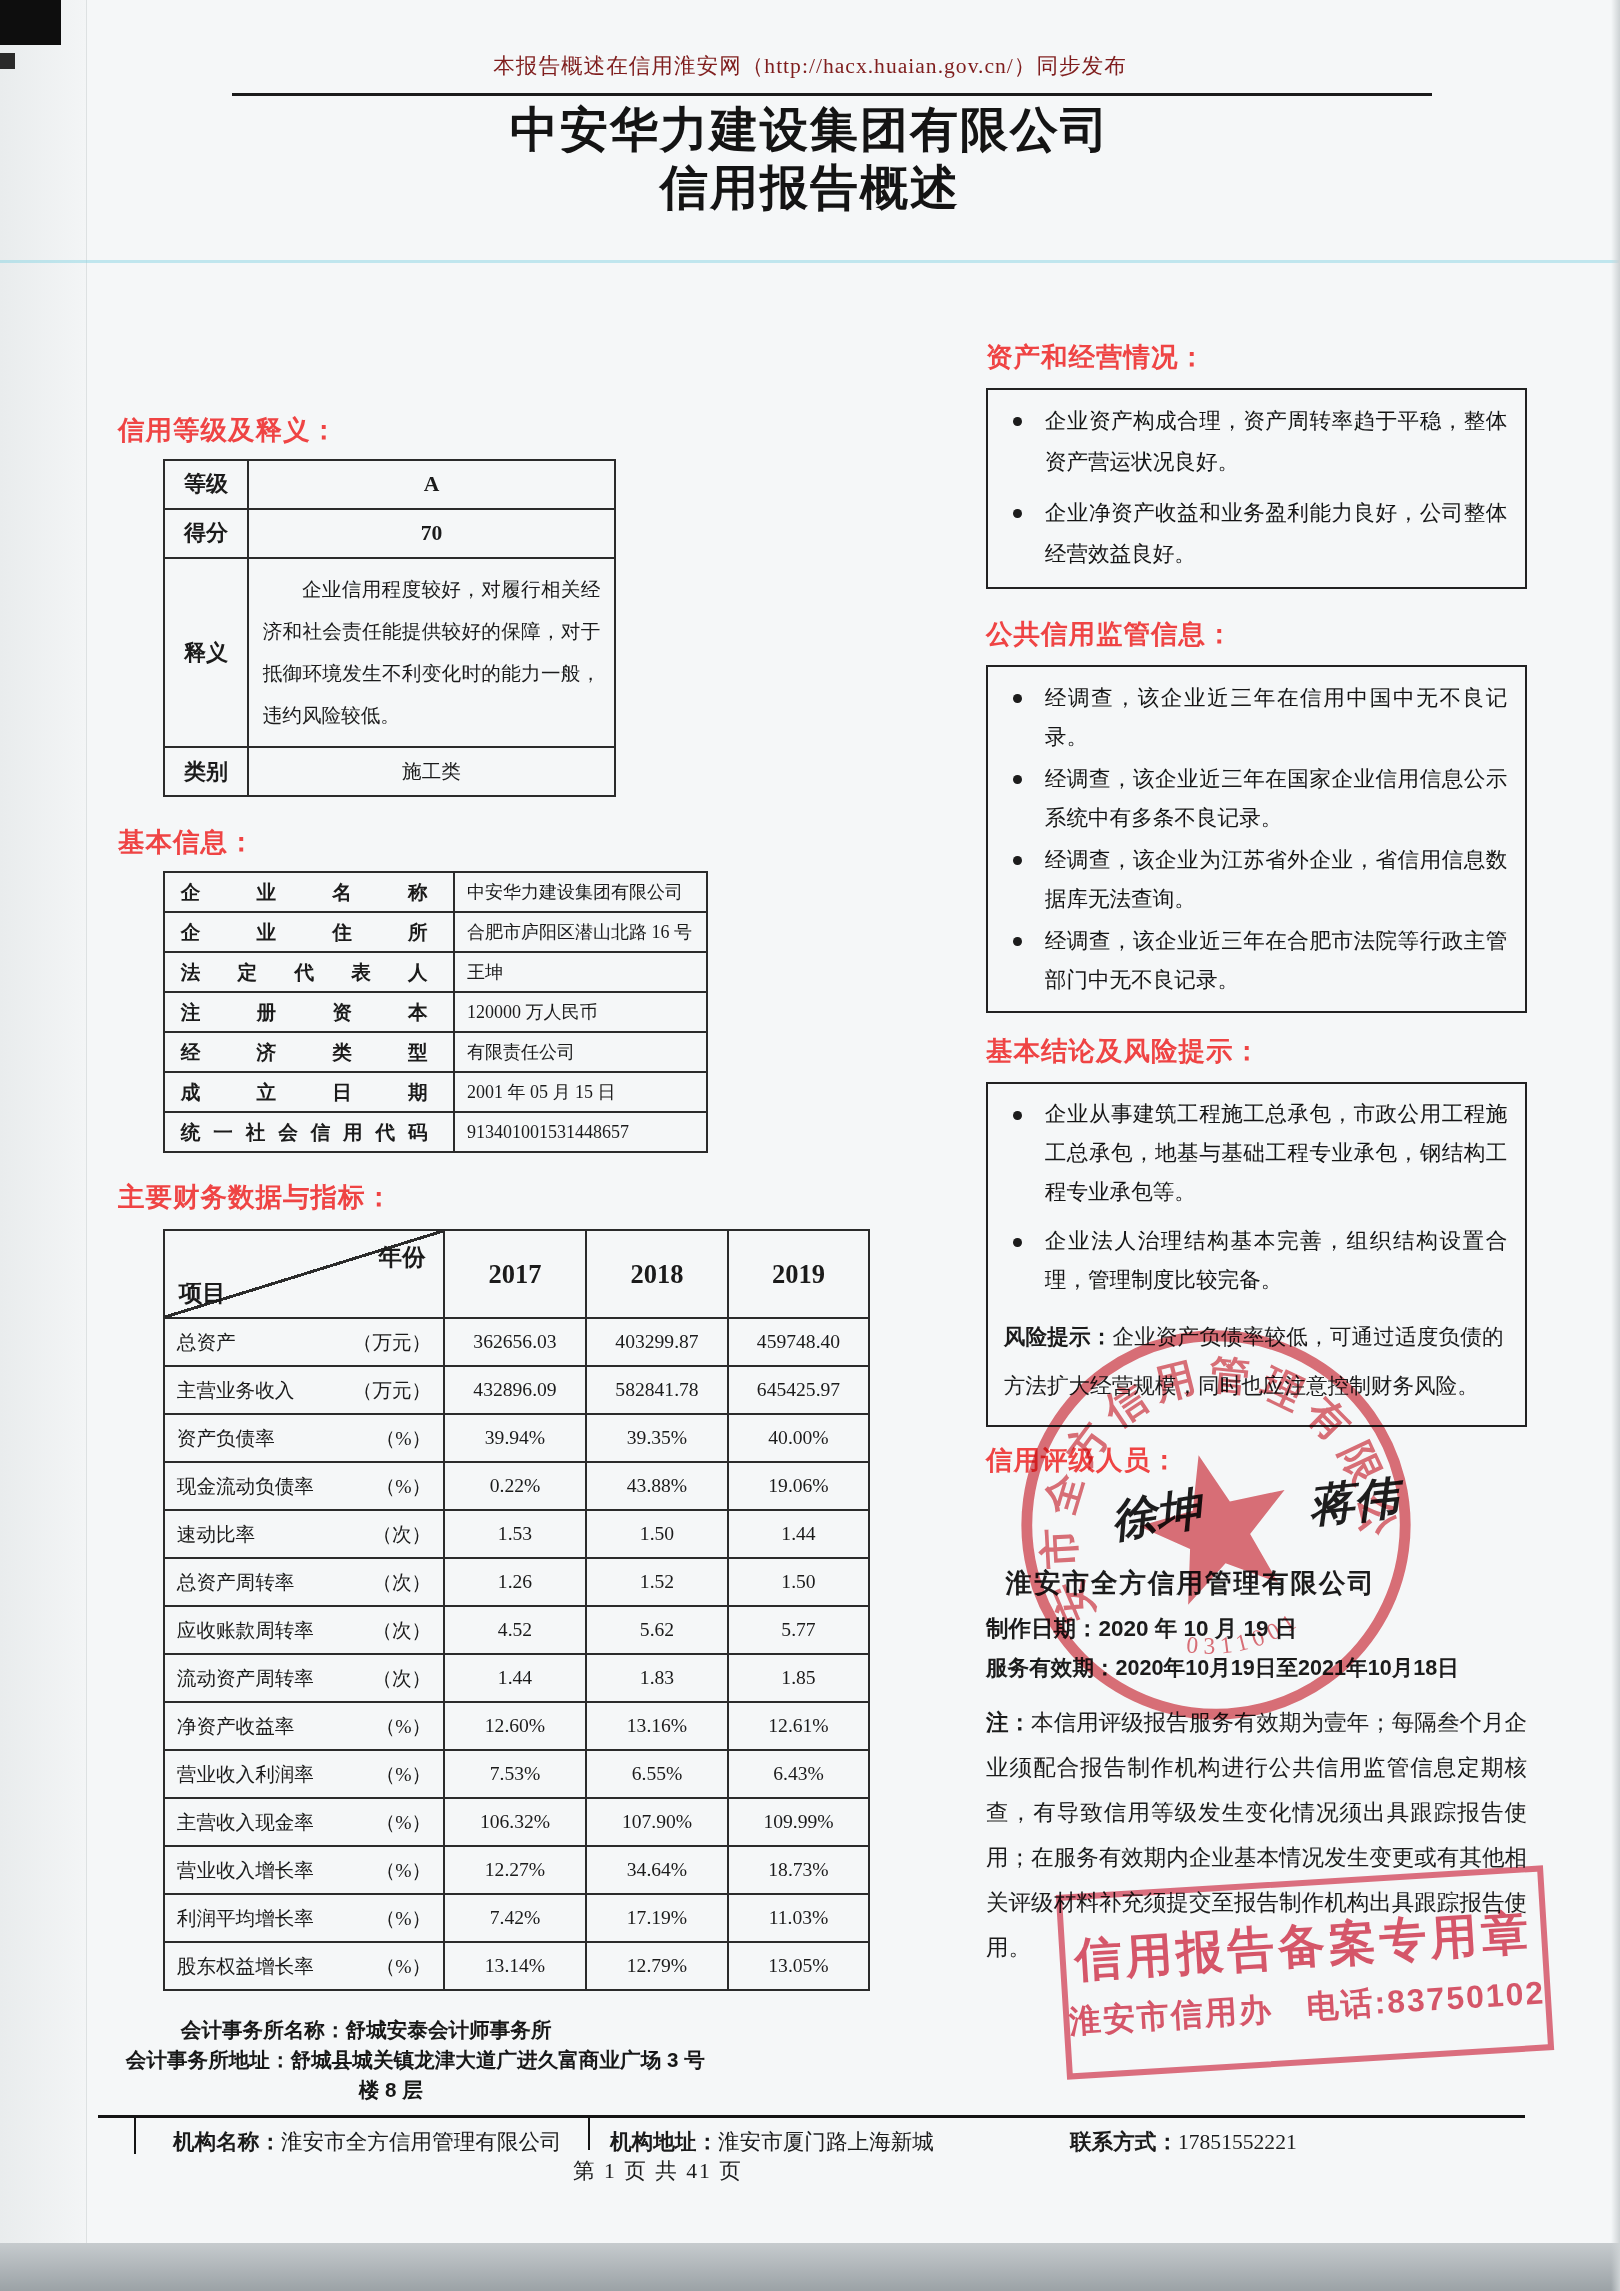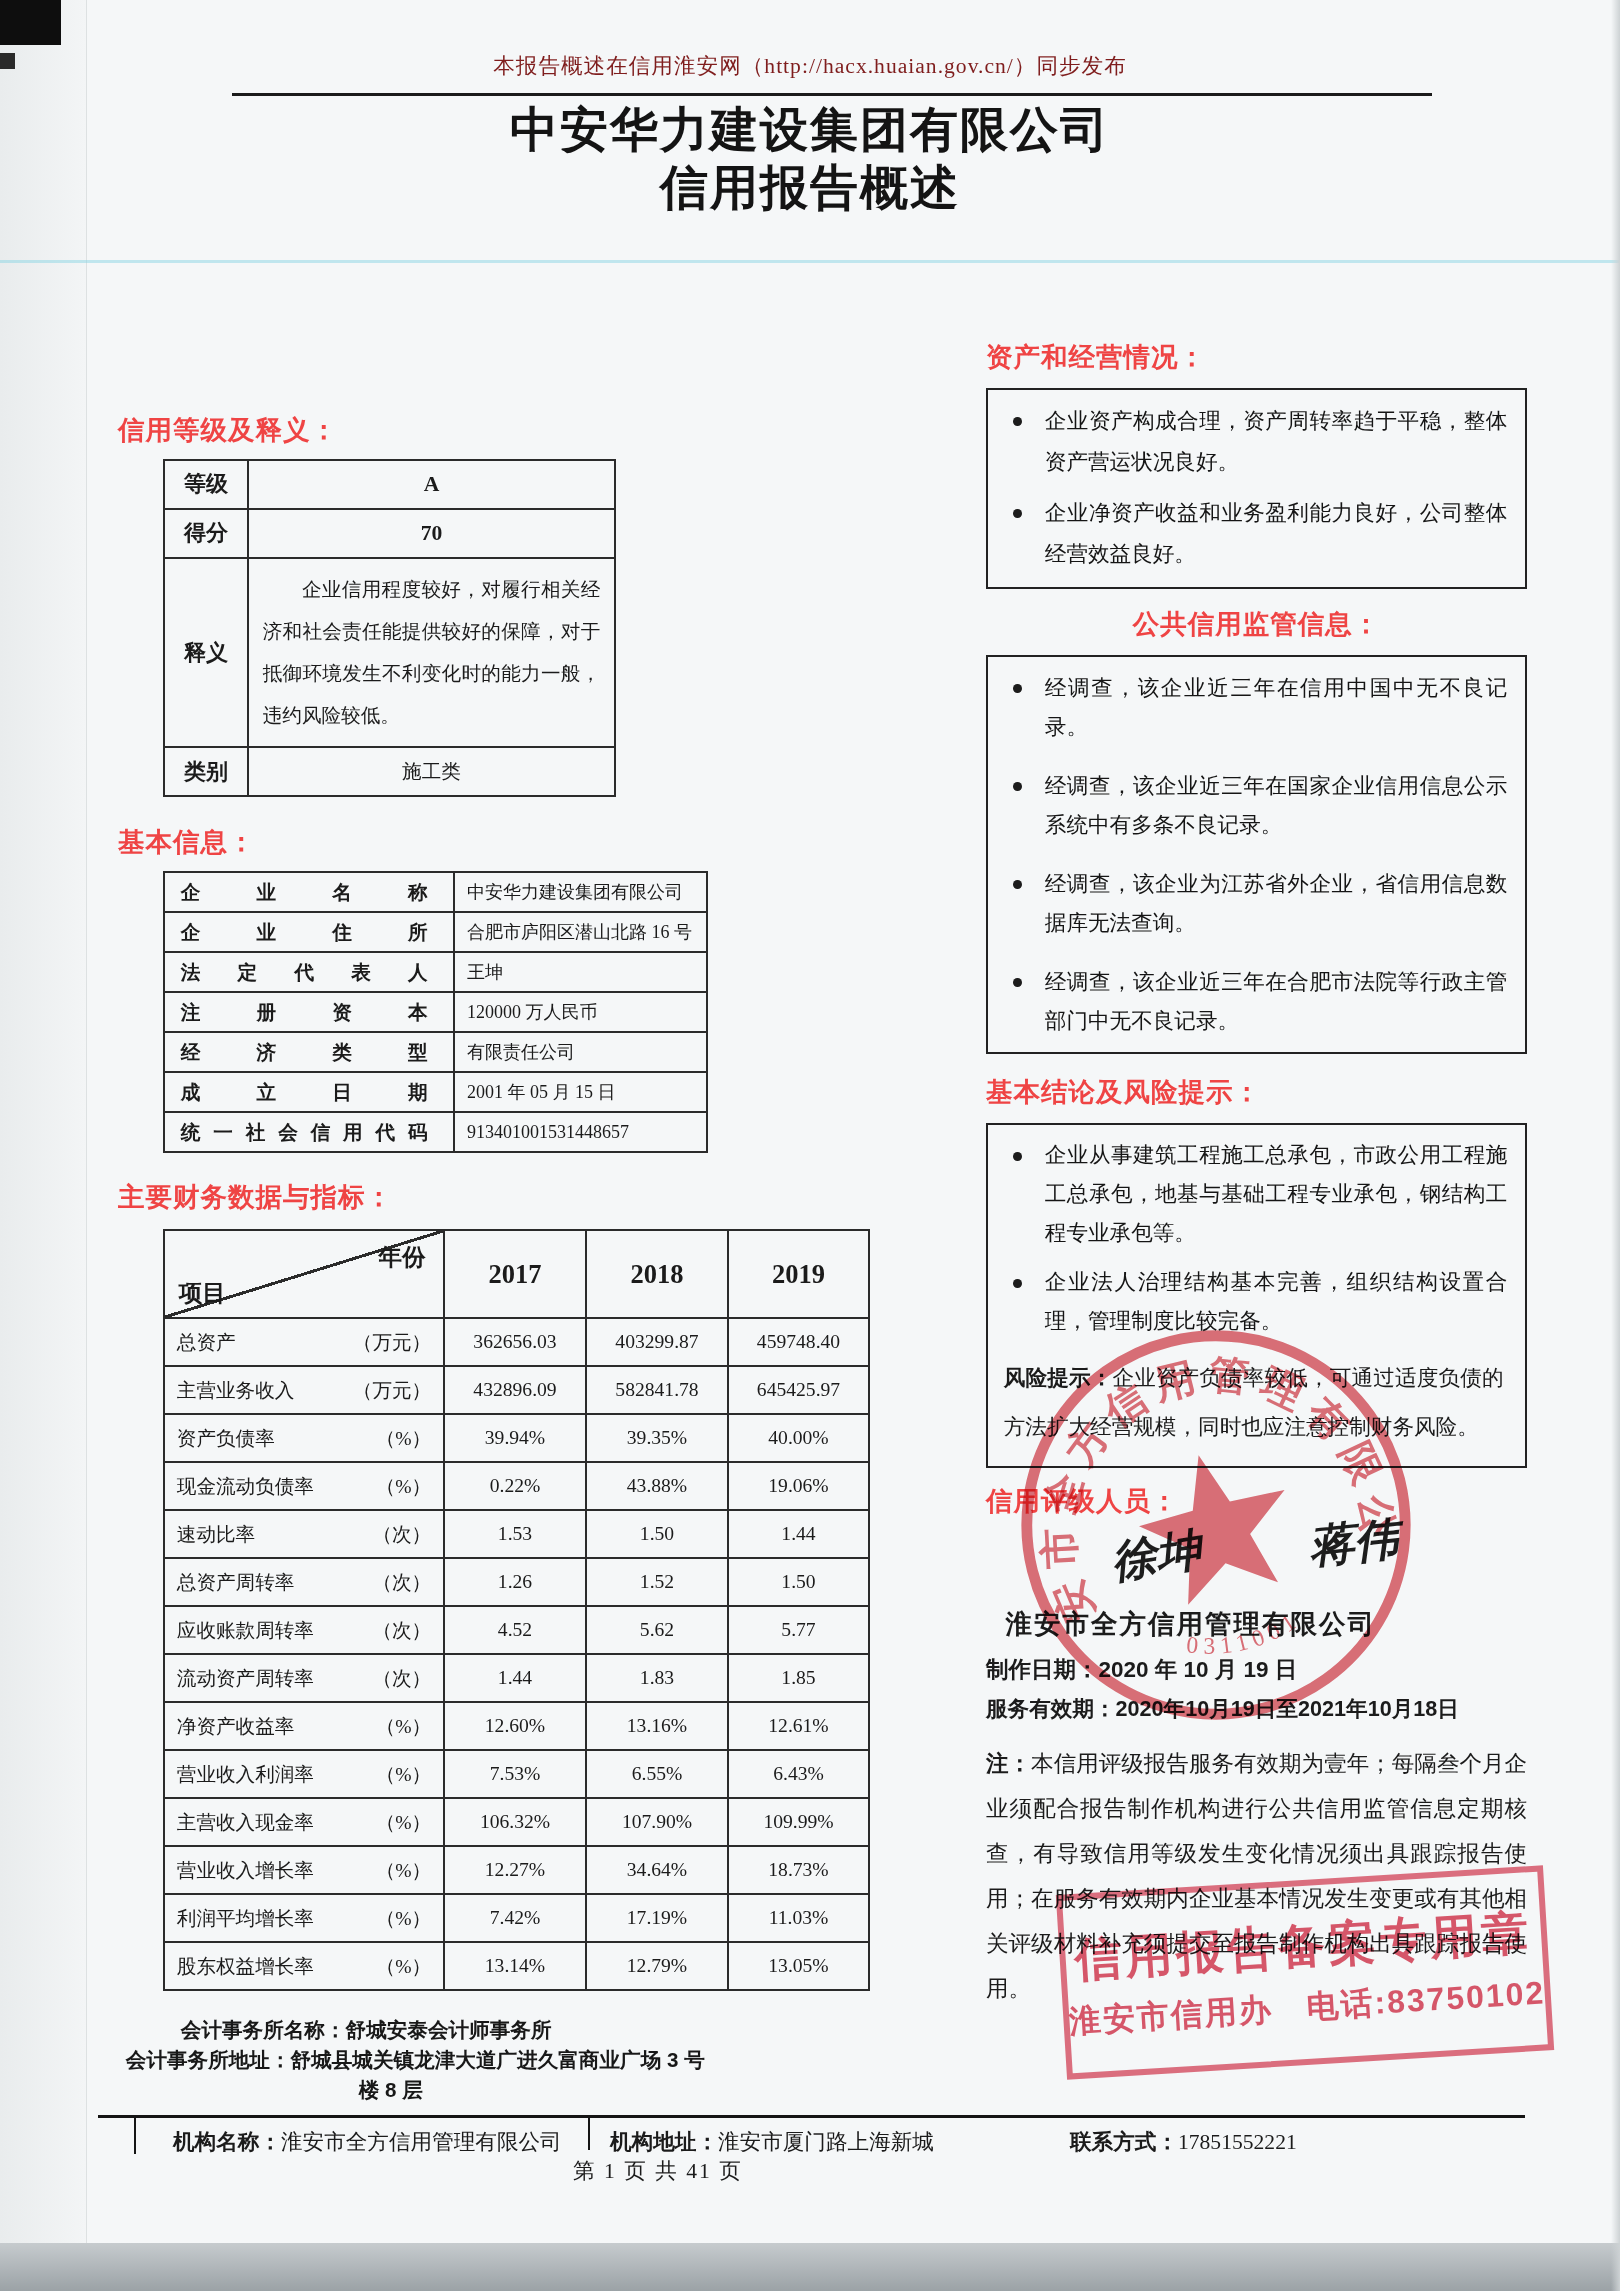--- a/index.html
+++ b/index.html
@@ -62,27 +62,27 @@
   .firm .l1{padding-left:55px;}
   .firm .l3{padding-left:233px;}
   
   .box{border:2.9px solid #222;padding:11.8px 17.6px 11.8px 11.8px;margin-top:13.7px;}
   .box ul{list-style:none;margin:0;padding:0;display:flex;flex-direction:column;gap:9.8px;}
   .box li{position:relative;padding-left:45px;font-size:21.6px;line-height:41px;
           text-align:justify;color:#151515;}
   .box li::before{content:'';position:absolute;left:13.7px;top:15.7px;width:8.8px;height:8.8px;
           border-radius:50%;background:#1c1c1c;}
   .box2 li{line-height:39px;}
-  .box2 ul{gap:20px;}
+  .box2 ul{gap:3px;}
   .box3 li{line-height:39px;}
   .risk{margin:11.8px 3.9px 2px 3.9px;font-size:21.6px;line-height:49px;text-align:justify;}
   .blabel{font-family:"Liberation Sans",sans-serif;font-weight:800;}
   .h-basic{margin-top:29px;}
   .h-fin{margin-top:27.4px;}
-  .h-public{margin-top:19px;text-align:center;}
+  .h-public{margin-top:29px;}
   .h-conclusion{margin-top:21.6px;}
   .h-staff{margin-top:17.6px;}
   
   .sig-row{position:relative;height:90px;}
   .sig{font-size:45px;font-style:italic;font-weight:700;color:#1d1d1d;position:absolute;}
   .sig1{left:125px;top:7.8px;transform:rotate(-9deg);}
   .sig2{left:323px;top:-5.9px;transform:rotate(-6deg);}
   .company-line{font-family:"Liberation Sans",sans-serif;font-weight:800;font-size:26.5px;
                 letter-spacing:2px;line-height:33px;padding-left:19.6px;}
   .date-line{margin-top:13.7px;font-family:"Liberation Sans",sans-serif;font-weight:700;

